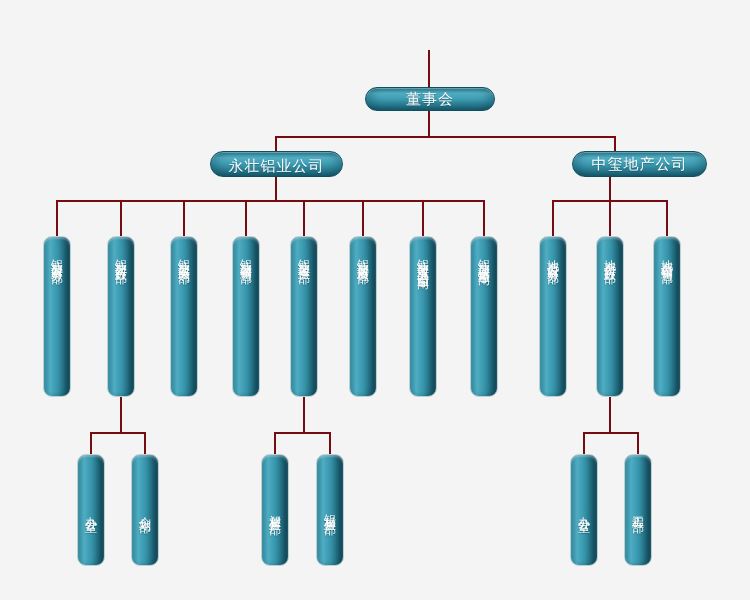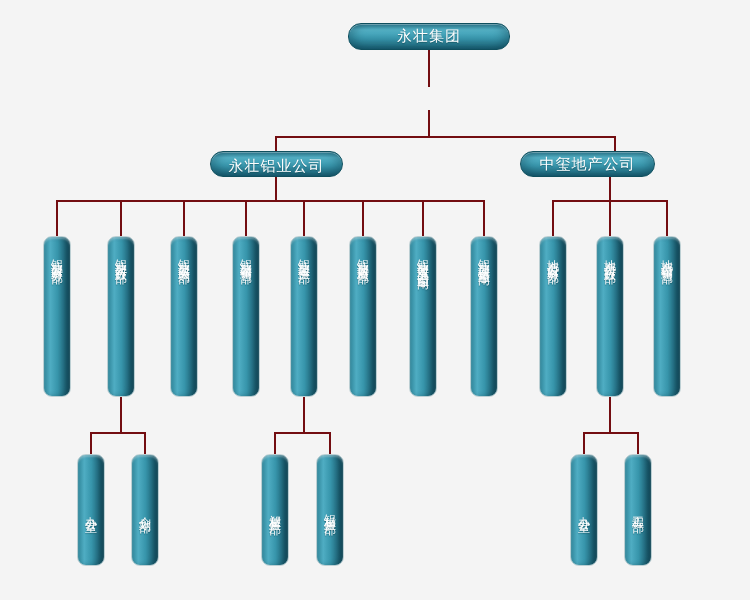--- a/index.html
+++ b/index.html
@@ -103,29 +103,29 @@
   <div class="line" style="left:303px; top:397px; width:2px; height:36px;"></div>
   <div class="line" style="left:274px; top:432px; width:57px; height:2px;"></div>
   <div class="line" style="left:274px; top:434px; width:2px; height:20px;"></div>
   <div class="line" style="left:329px; top:434px; width:2px; height:20px;"></div>
 
   <div class="line" style="left:609px; top:397px; width:2px; height:36px;"></div>
   <div class="line" style="left:583px; top:432px; width:56px; height:2px;"></div>
   <div class="line" style="left:583px; top:434px; width:2px; height:20px;"></div>
   <div class="line" style="left:637px; top:434px; width:2px; height:20px;"></div>
 
-  <div class="hnode" style="left:348px; top:23px; width:162px; height:27px;">
-    <span>永壮集团</span>
+
+  <div class="hnode" style="left:365px; top:87px; width:130px; height:24px;">
+    <span>董事会</span>
   </div>
-
 
   <div class="hnode" style="left:210px; top:151px; width:133px;align-items:flex-end;">
     <span>永壮铝业公司</span>
   </div>
-  <div class="hnode" style="left:520px; top:151px; width:135px;">
+  <div class="hnode" style="left:572px; top:151px; width:135px;">
     <span>中玺地产公司</span>
   </div>
 
   <div class="vnode" style="left:43px;  top:236px; height:161px;">
     <span class="vtext">铝业公司财务部</span>
   </div>
   <div class="vnode" style="left:107px; top:236px; height:161px;">
     <span class="vtext">铝业公司行政部</span>
   </div>
   <div class="vnode" style="left:170px; top:236px; height:161px;">

